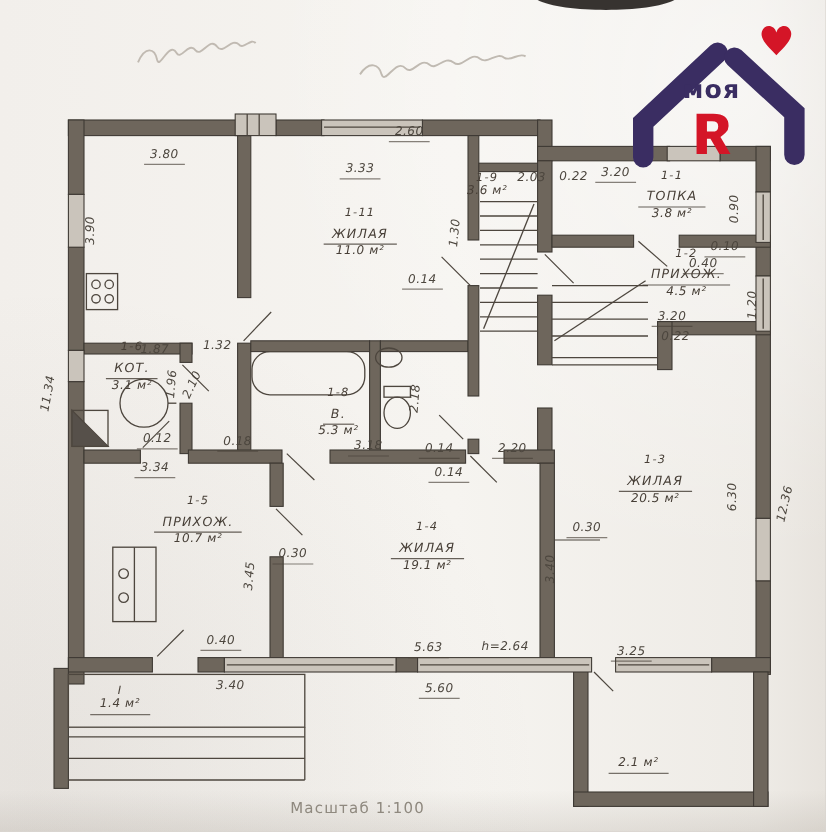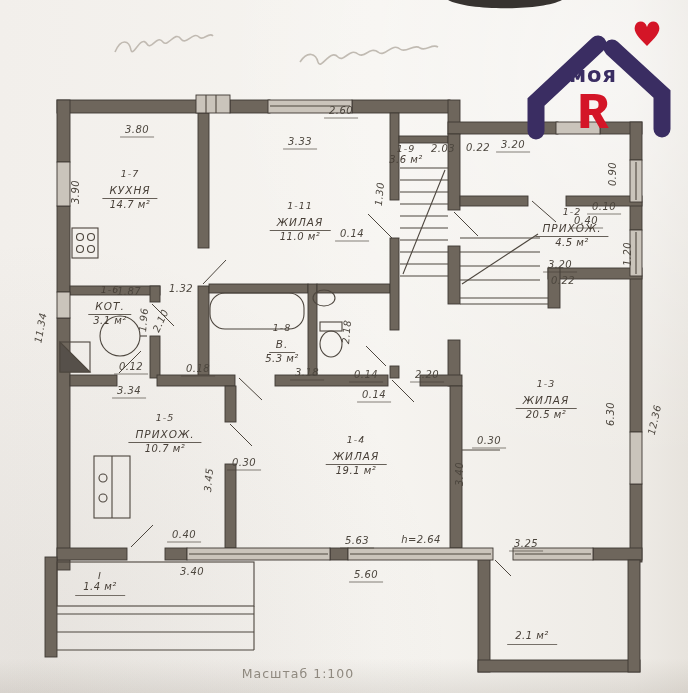--- a/index.html
+++ b/index.html
@@ -231,26 +231,26 @@
         <path d="M536,131 L536,102 L598,44"></path>
         <path d="M612,48 L662,94 L662,129"></path>
       </g>
       <path d="M647,46 C639,38 633,32 635,26 C637,20 645,20 647,27 C649,20 657,20 659,26 C661,32 655,38 647,46 Z" fill="#d41527"></path>
       <text x="593" y="82" text-anchor="middle" font-size="21" font-weight="bold" letter-spacing="1" fill="#3a2d62" font-family="DejaVu Sans, sans-serif">моя</text>
       <text transform="translate(594,128) scale(-1,1)" text-anchor="middle" font-size="46" font-weight="bold" fill="#d41527" font-family="DejaVu Sans, sans-serif">Я</text>
     </g>
   </svg>
 
   <div id="labels">
-      <div class="room" style="left: 130px; top: 168px;"><span class="rid">1-7</span><span class="rname">КУХНЯ</span><span class="rarea">14.7 м²</span></div>
-      <div class="room" style="left: 300px; top: 172px; margin-top: 28px;"><span class="rid">1-11</span><span class="rname">ЖИЛАЯ</span><span class="rarea">11.0 м²</span></div>
+      <div class="room" style="left: 300px; top: 172px;"><span class="rid">1-11</span><span class="rname">ЖИЛАЯ</span><span class="rarea">11.0 м²</span></div>
       <div class="room" style="left: 406px; top: 143px;">
         <span class="rid">1-9</span>
         <span class="rarea">3.6 м²</span>
       </div>
+      <div class="room" style="left: 560px; top: 141px;"><span class="rid">1-1</span><span class="rname">ТОПКА</span><span class="rarea">3.8 м²</span></div>
       <div class="room" style="left: 572px; top: 206px;"><span class="rid">1-2</span><span class="rname">ПРИХОЖ.</span><span class="rarea">4.5 м²</span></div>
       <div class="room" style="left: 546px; top: 378px;"><span class="rid">1-3</span><span class="rname">ЖИЛАЯ</span><span class="rarea">20.5 м²</span></div>
       <div class="room" style="left: 282px; top: 322px;"><span class="rid">1-8</span><span class="rname">В.</span><span class="rarea">5.3 м²</span></div>
       <div class="room" style="left: 110px; top: 284px;"><span class="rid">1-6</span><span class="rname">КОТ.</span><span class="rarea">3.1 м²</span></div>
       <div class="room" style="left: 165px; top: 412px;"><span class="rid">1-5</span><span class="rname">ПРИХОЖ.</span><span class="rarea">10.7 м²</span></div>
       <div class="room" style="left: 356px; top: 434px;"><span class="rid">1-4</span><span class="rname">ЖИЛАЯ</span><span class="rarea">19.1 м²</span></div>
       <div class="room" style="left: 100px; top: 570px;">
         <span class="rid">I</span>
         <span class="rarea ua">1.4 м²</span>
       </div>

